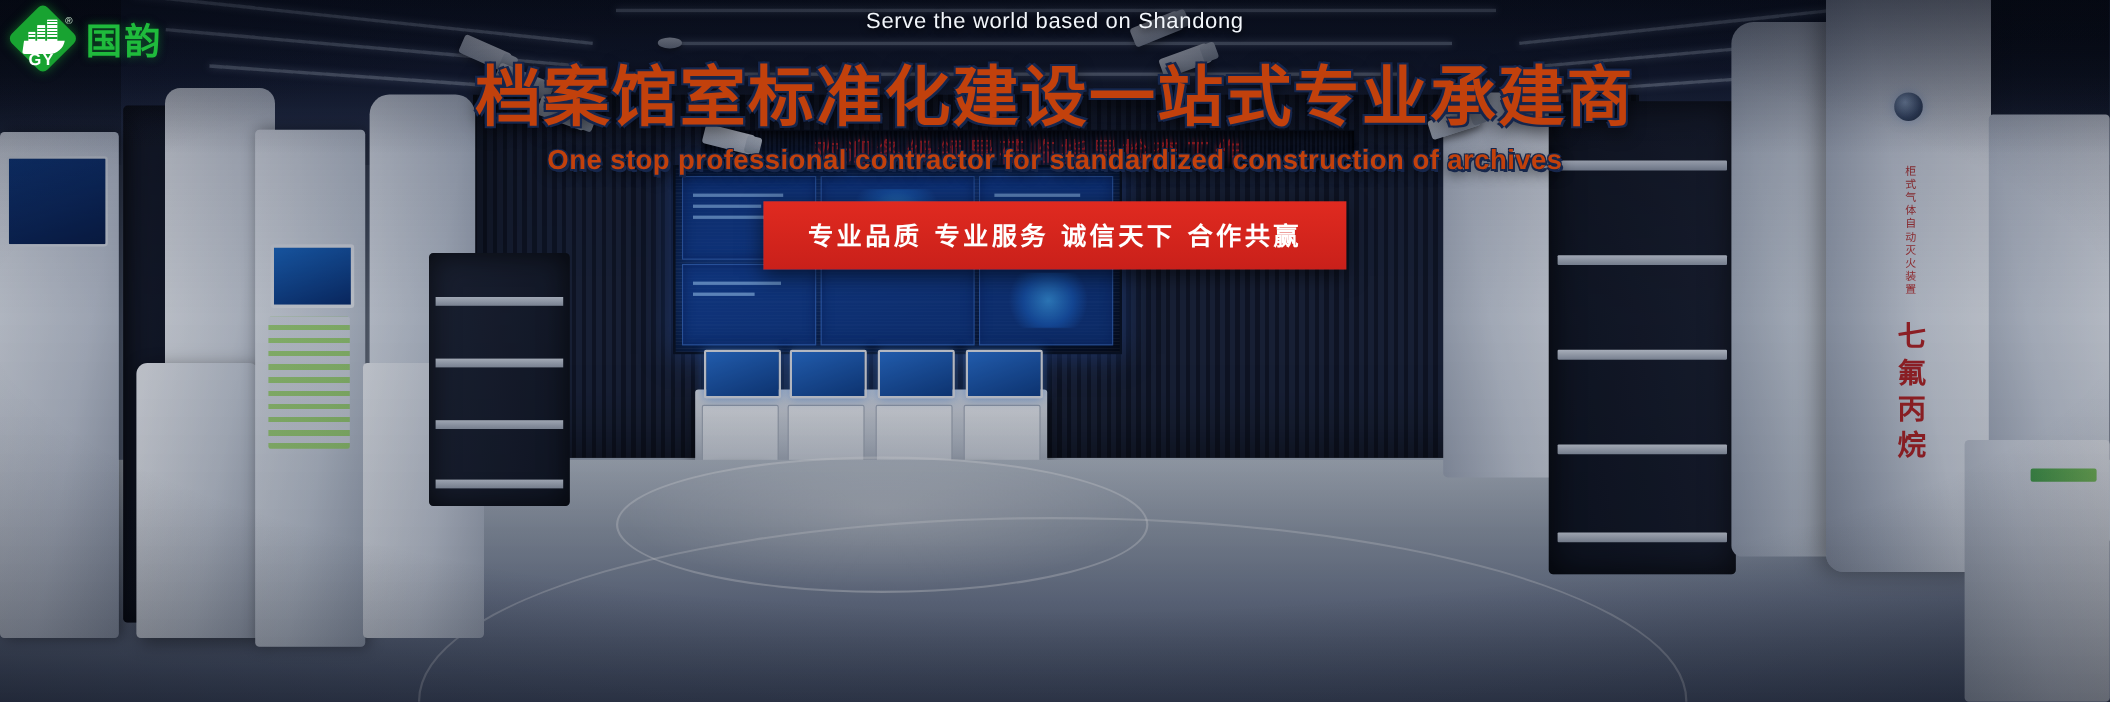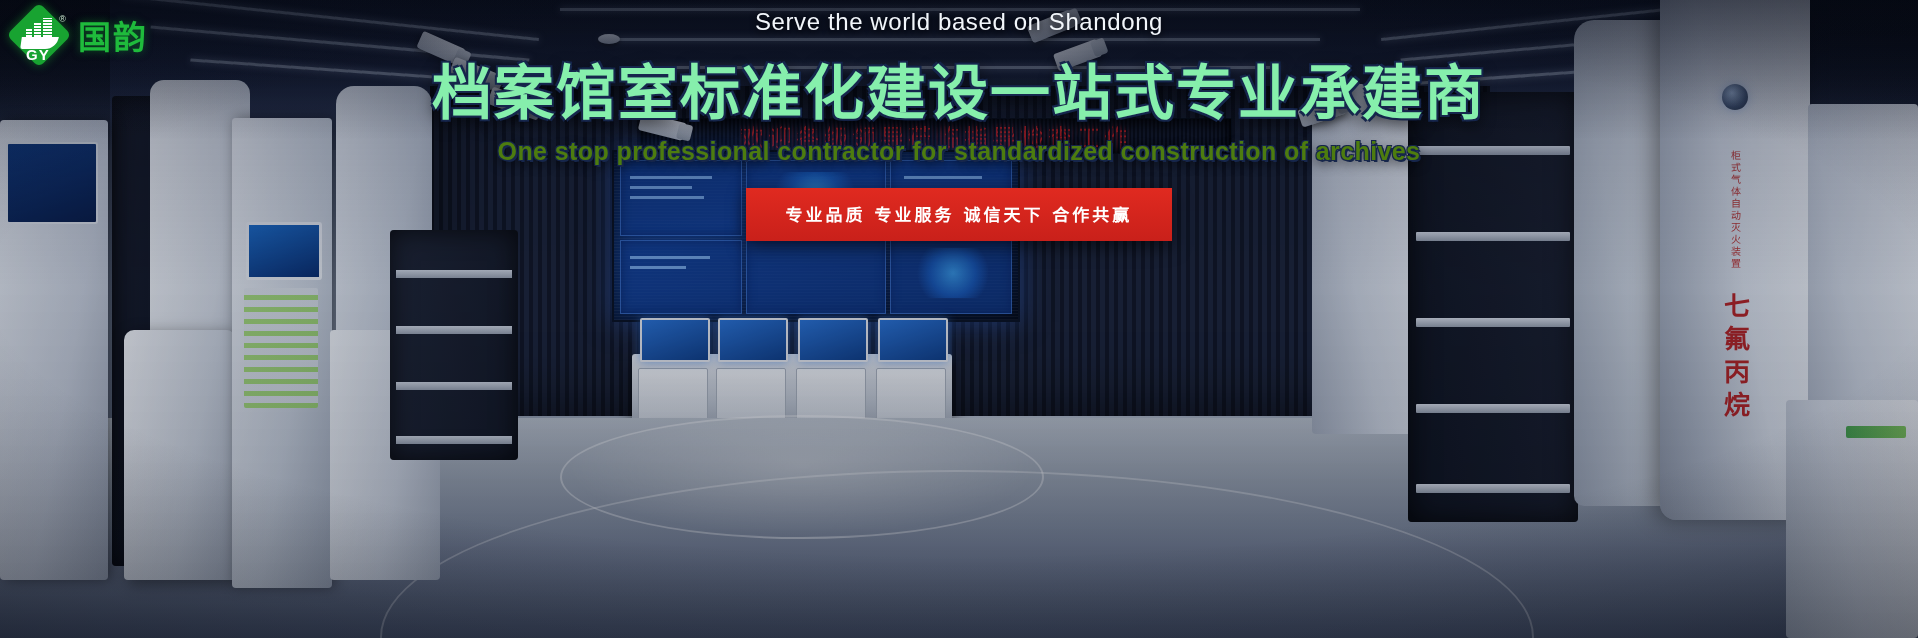--- a/index.html
+++ b/index.html
@@ -178,38 +178,38 @@
   .logo-r{position:absolute;right:2px;top:8px;color:#cfe8d4;font-size:9px;z-index:3;}
   .logo-cn{color:#1fbb3c;font-size:33px;font-weight:700;letter-spacing:2px;
     font-family:"DejaVu Sans","Liberation Sans",sans-serif;
     text-shadow:0 0 8px rgba(20,170,55,.5);}
 
   .copy{position:absolute;left:0;top:0;width:100%;z-index:30;text-align:center;}
 
   .tagline{margin-top:46px;font-size:40px;font-weight:700;color:#ffffff;letter-spacing:10px;
     font-family:"DejaVu Sans","Liberation Sans",sans-serif;
     text-shadow:0 2px 10px rgba(0,0,0,.75),0 0 22px rgba(130,170,230,.35);}
-  .tagline-en{margin-top:8px;font-size:24px;color:#f2f6fb;letter-spacing:.6px;font-weight:400;
+  .tagline-en{margin-top:8px;font-size:20px;color:#f2f6fb;letter-spacing:.6px;font-weight:400;
     text-shadow:0 2px 7px rgba(0,0,0,.85);font-family:"Liberation Sans",sans-serif;}
 
-  .headline{margin-top:8px;font-size:60px;font-weight:700;color:#86efac;letter-spacing:2px;
+  .headline{margin-top:8px;font-size:60px;font-weight:700;color:#c2410c;letter-spacing:2px;
     font-family:"DejaVu Sans","Liberation Sans",sans-serif;
     text-shadow:
       0 0 2px #1b2d57,
       2px 2px 0 #16264b,
       -2px 2px 0 #16264b, 2px -2px 0 #16264b, -2px -2px 0 #16264b,
       0 5px 16px rgba(0,0,0,.8);}
 
-  .headline-en{margin-top:6px;font-size:25px;font-weight:700;color:#4d7c0f;letter-spacing:.4px;
+  .headline-en{margin-top:6px;font-size:25px;font-weight:700;color:#c2410c;letter-spacing:.4px;
     font-family:"Liberation Sans",sans-serif;
     text-shadow:2px 2px 0 #16264b,-1px 1px 0 #16264b,1px -1px 0 #16264b,-1px -1px 0 #16264b,0 4px 12px rgba(0,0,0,.8);}
 
   .cta{display:inline-block;margin-top:22px;padding:13px 40px 15px;
     background:linear-gradient(180deg,#e02a20,#c9201a);
-    color:#ffffff;font-size:17px;font-weight:700;letter-spacing:3px;
+    color:#ffffff;font-size:23px;font-weight:700;letter-spacing:3px;
     font-family:"DejaVu Sans","Liberation Sans",sans-serif;
     box-shadow:0 6px 18px rgba(0,0,0,.55);border:none;cursor:pointer;}
 </style>
 </head>
 <body>
 
 <div class="stage">
 
   <div class="photo">
 

